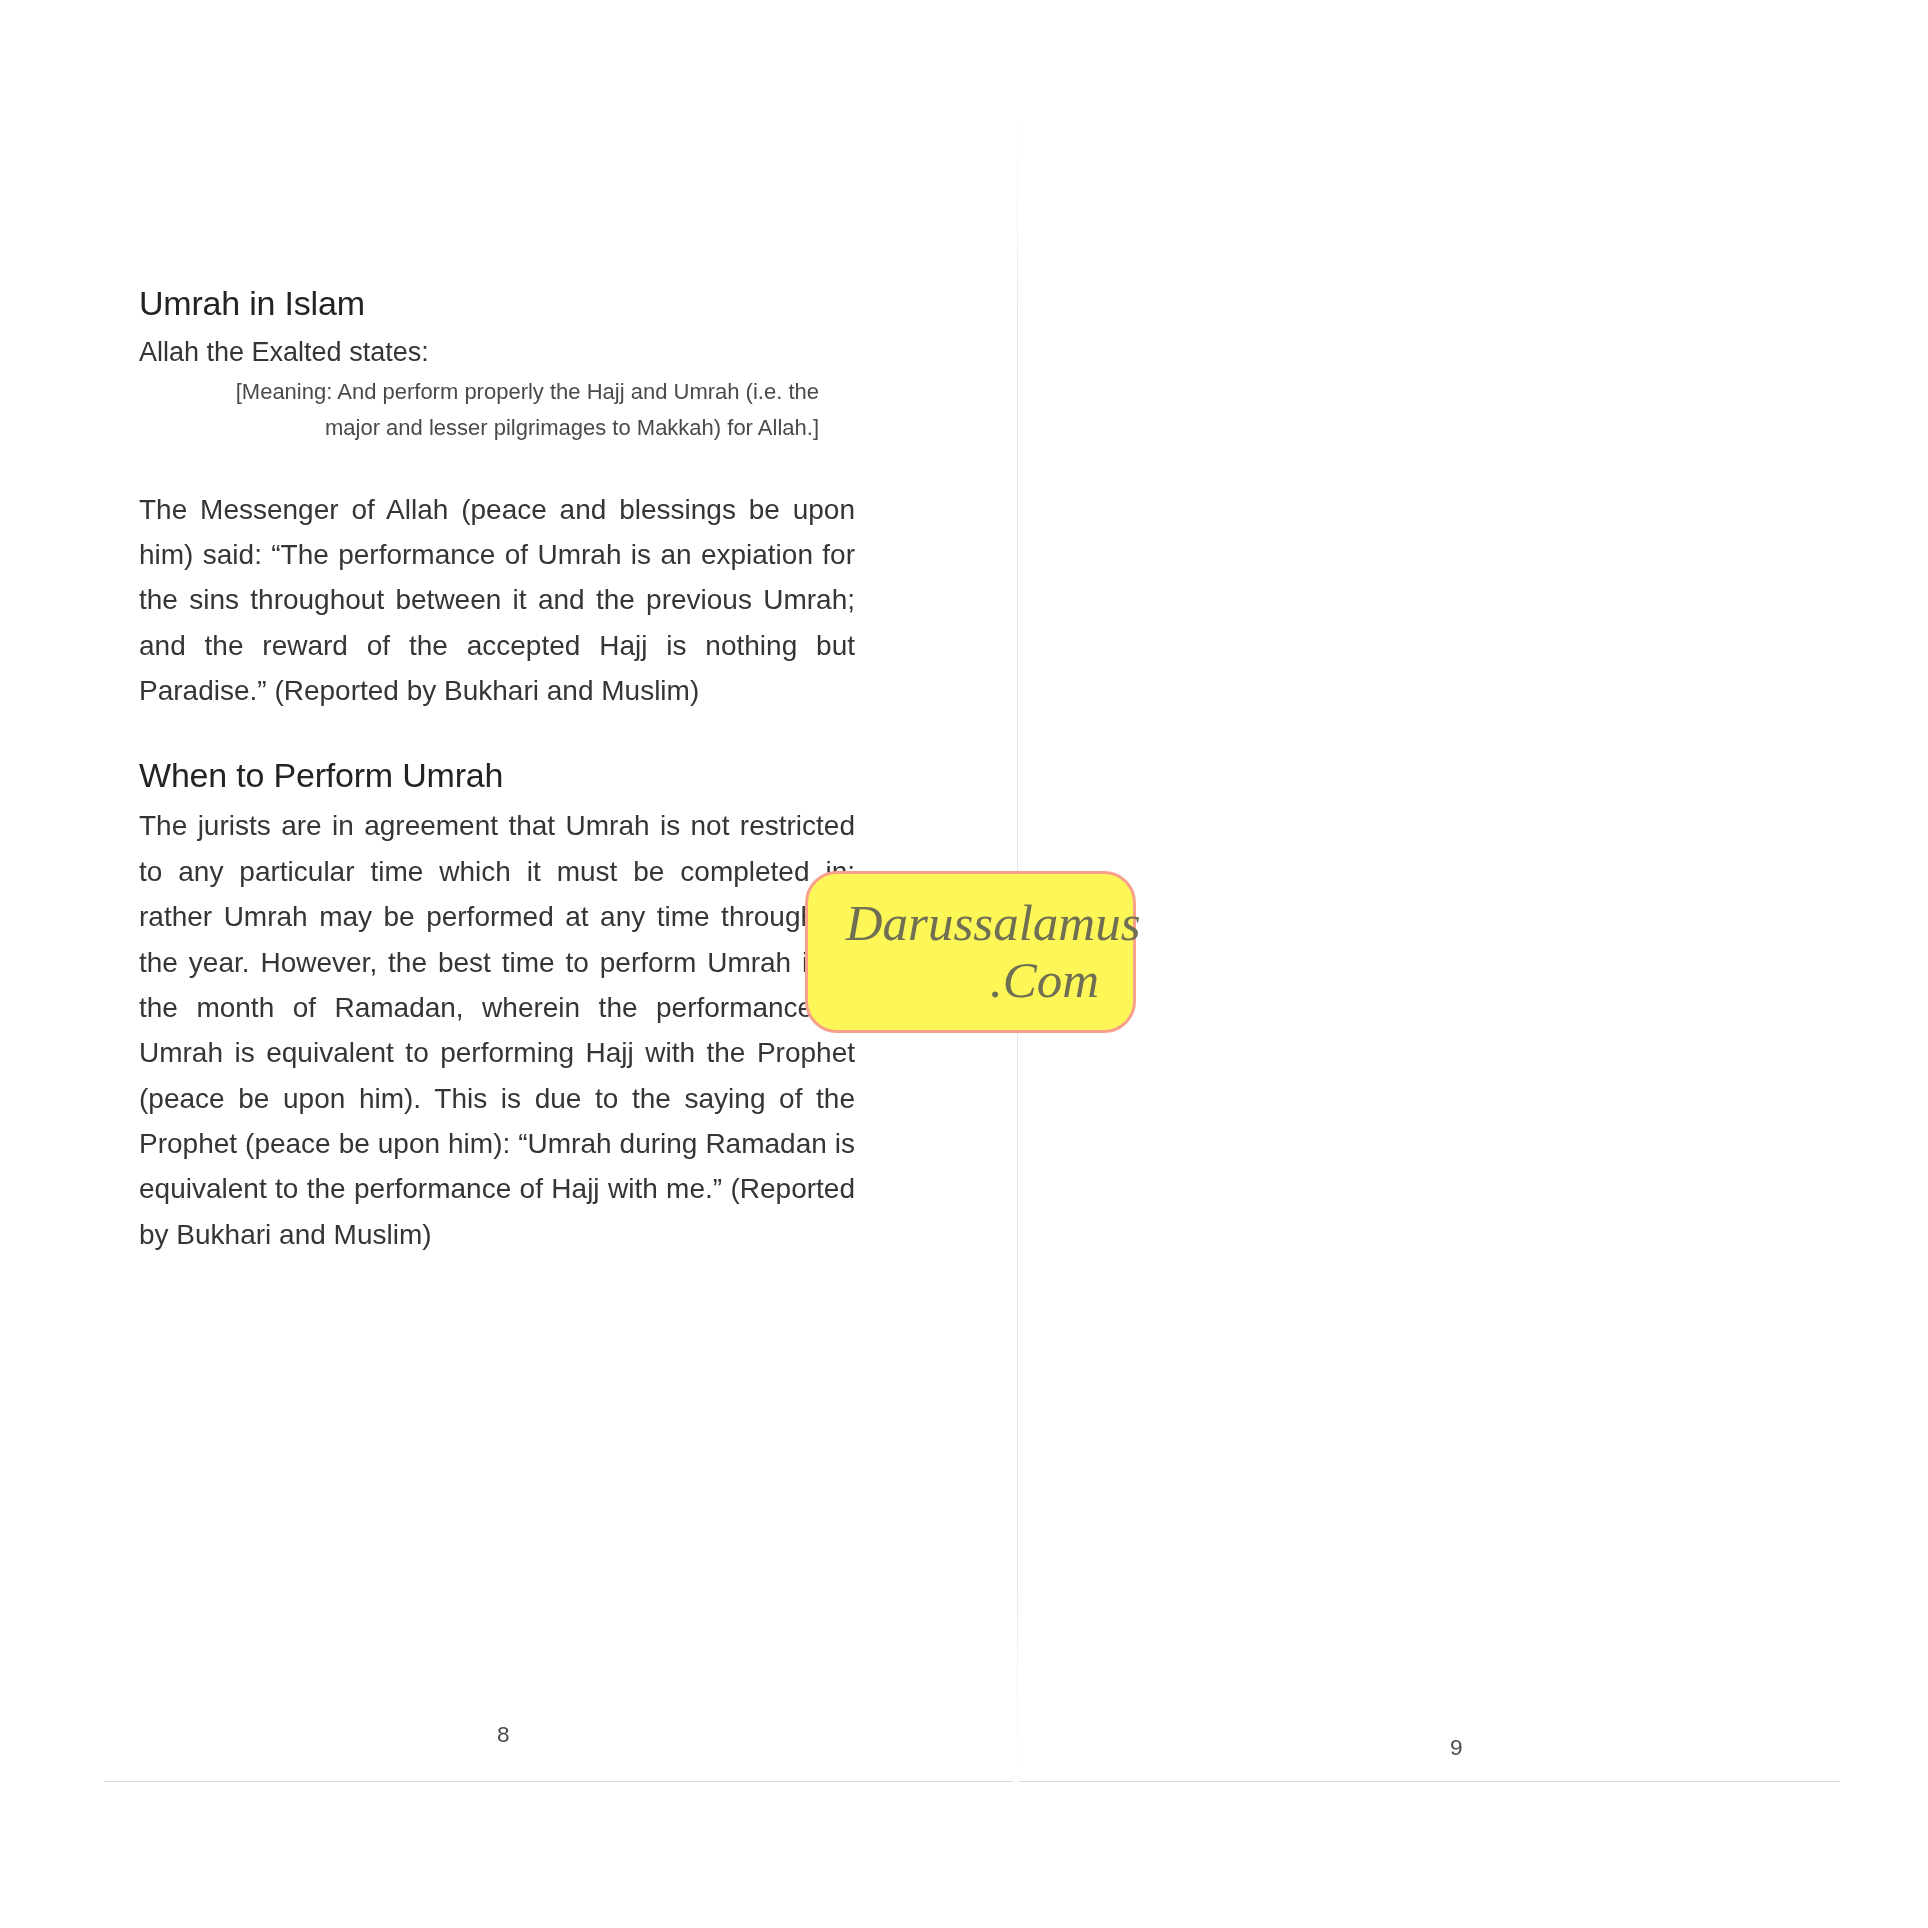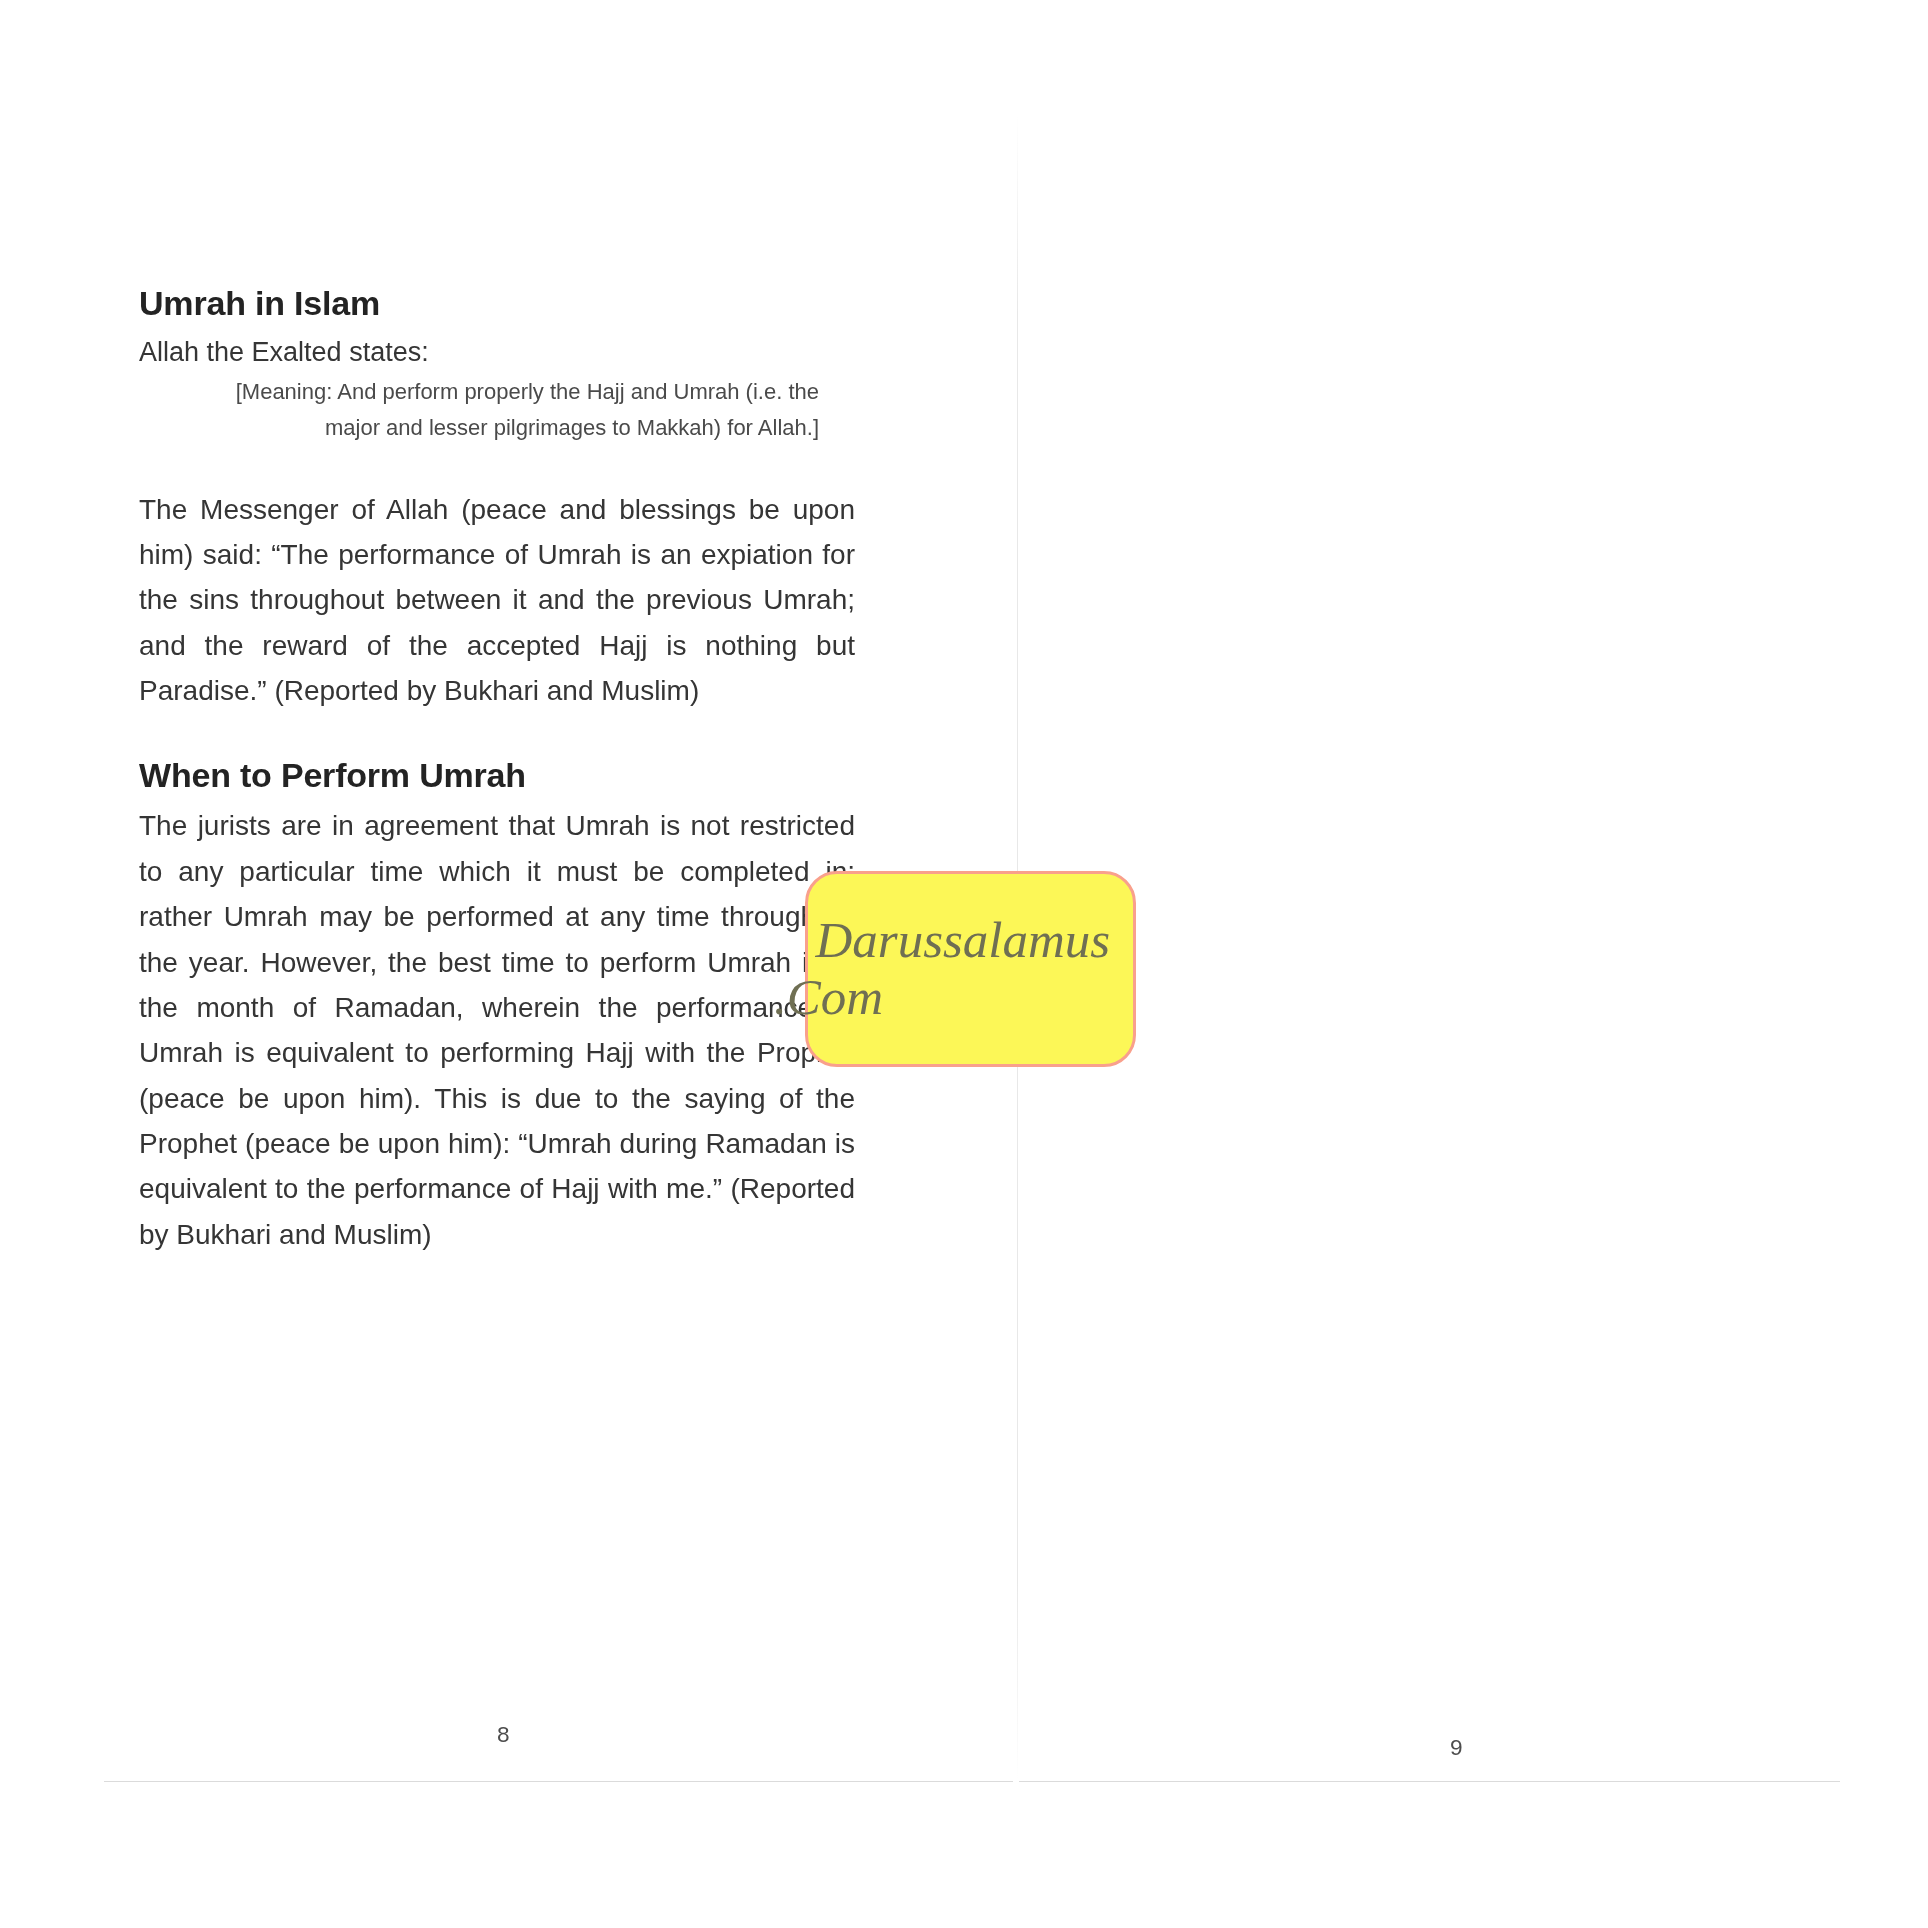--- a/index.html
+++ b/index.html
@@ -47,21 +47,21 @@
   #page-right { left: 1017px; width: 911px;  }
 
   .col {
     position: absolute;
     top: 282px;
   }
   #col-left  { left: 139px; width: 716px; }
 
   h2.sec-title {
     font-size: 34px;
-    font-weight: 700;
+    font-weight: 400;
     letter-spacing: -0.2px;
     color: #232323;
     margin: 0 0 5.6px 0;
     line-height: 1.28;
   }
   .sec-title.first { margin-top: 0; }
   .block { margin-bottom: 41px; }
   .block:last-child { margin-bottom: 0; }
 
   p.body {
@@ -108,31 +108,32 @@
     color: #4d4d4d;
     font-family: "Liberation Sans", sans-serif;
   }
 
   
   #watermark {
     position: absolute;
     left: 805px;
     top: 871px;
     width: 331px;
-    height: 196px;
+    height: 162px;
     background: #fcf757;
     border: 3.8px solid #f9a08c;
     border-radius: 32px;
     box-sizing: border-box;
     display: flex;
     flex-direction: column;
-    align-items: flex-start;
+    align-items: flex-end;
     justify-content: center;
     z-index: 40;
     overflow: visible;
+    padding-left: 19px;
   }
   #watermark .wm-line {
     font-family: "Liberation Serif", "DejaVu Serif", serif;
     font-style: italic;
     font-size: 49px;
     line-height: 1.0;
     color: #6f6f53;
     white-space: nowrap;
   }
   #watermark .wm-line.l1 {

